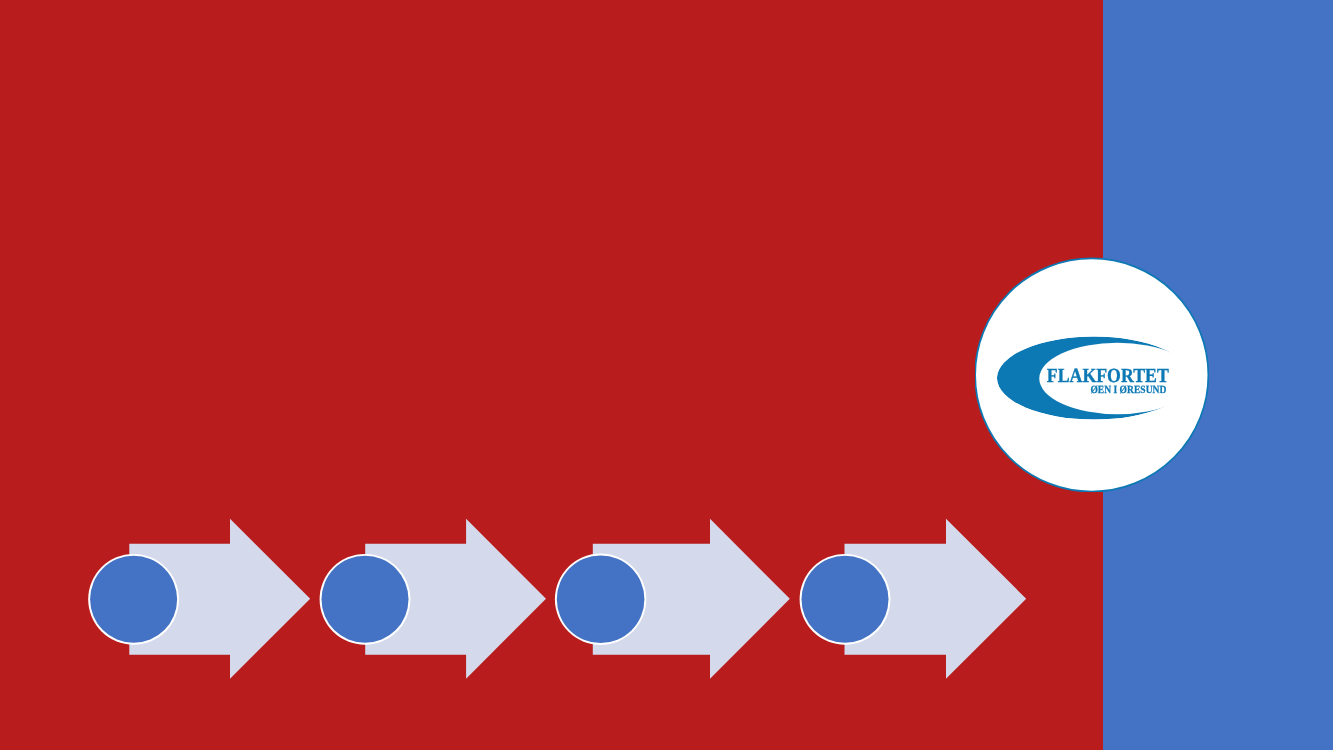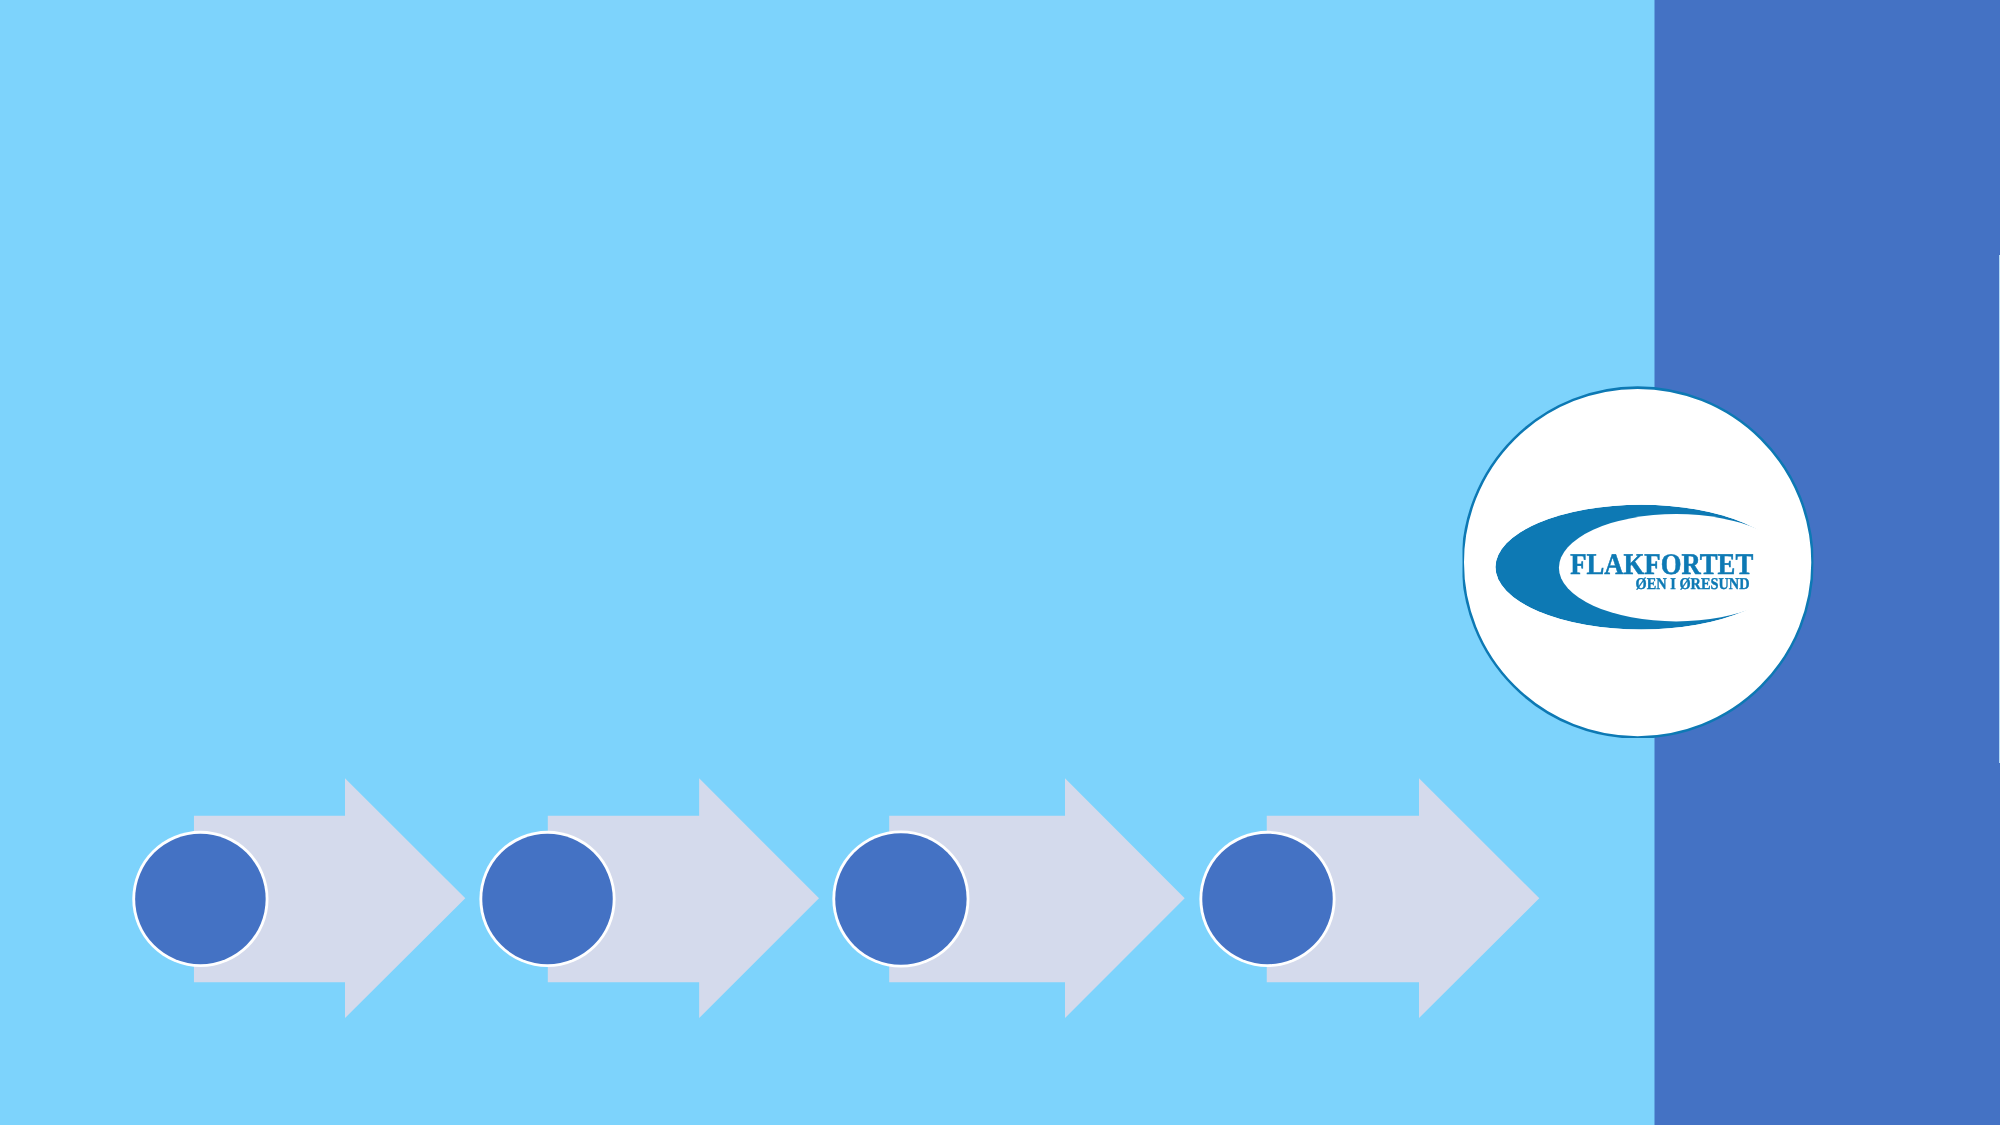--- a/index.html
+++ b/index.html
@@ -12,21 +12,21 @@
     width: 1333px;
     height: 750px;
     overflow: hidden;
     font-family: "Liberation Sans", sans-serif;
     -webkit-font-smoothing: antialiased;
   }
   .slide {
     position: relative;
     width: 1333px;
     height: 750px;
-    background: #7dd3fc;
+    background: #b91c1c;
     overflow: hidden;
   }
   .side-panel {
     position: absolute;
     top: 0;
     left: 1103px;
     width: 230px;
     height: 750px;
     background: #4472c4;
   }

